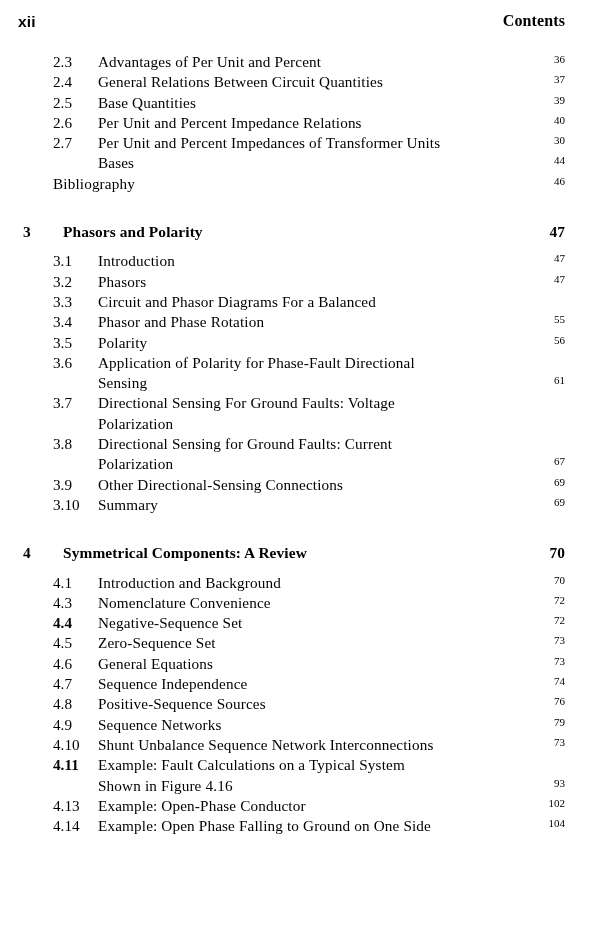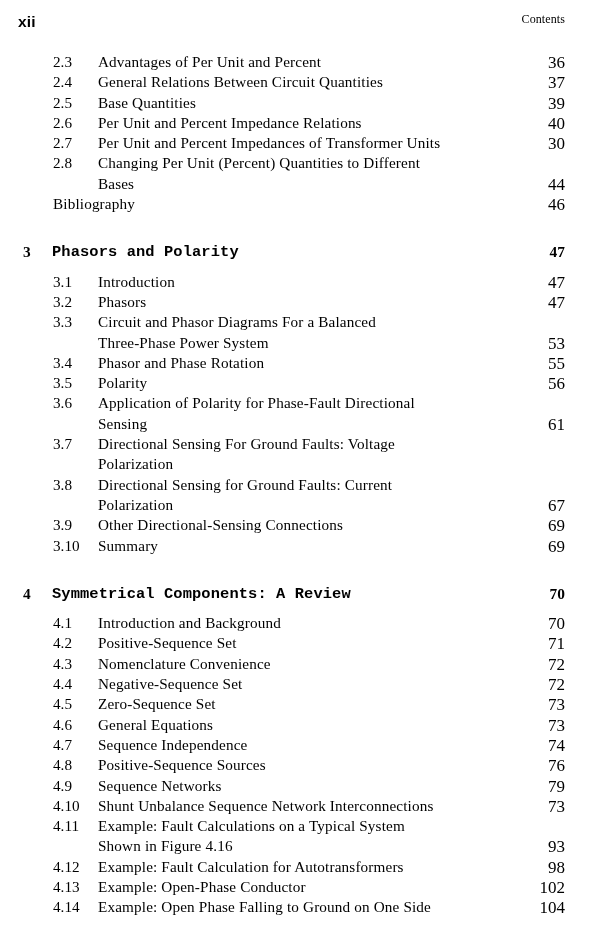--- a/index.html
+++ b/index.html
@@ -40,22 +40,22 @@
     font-family: "Liberation Sans", "DejaVu Sans", sans-serif;
     font-weight: bold;
     font-size: 15.5px;
     letter-spacing: 0.2px;
   }
   .runhead .title {
     position: absolute;
     right: 37px;
     top: -1px;
     font-family: "Liberation Serif", "DejaVu Serif", serif;
-    font-weight: normal;
-    font-size: 12px;
+    font-weight: bold;
+    font-size: 16px;
     letter-spacing: 0.1px;
     margin-left: 47px;
   }
 
   
   .toc {
     position: absolute;
     left: 0;
     top: 53px;
     width: 602px;
@@ -82,35 +82,34 @@
     font-size: 15.2px;
     white-space: nowrap;
     letter-spacing: 0.15px;
   }
   .page-no {
     position: absolute;
     left: 0;
     top: 0;
     width: 565px;
     text-align: right;
-    font-size: 17px;
+    font-size: 11px;
   }
 
   
   .row.chapter .num {
     left: 23px;
     font-weight: bold;
     font-size: 15.4px;
   }
   .row.chapter .label {
-    left: 52px;
+    left: 63px;
     font-weight: bold;
     font-size: 15.4px;
     letter-spacing: 0.1px;
-    font-family: Liberation Mono, monospace;
   }
   .row.chapter .page-no {
     font-weight: bold;
     font-size: 15.4px;
   }
 
   
   .row.flush .label {
     left: 53px;
   }
@@ -119,21 +118,21 @@
   .row.cont .label {
     left: 98px;
     text-align: center;
   }
 
   
   .gap-lg { height: 28px; }
   .gap-sm { height: 9px; }
 
   
-  .num.heavy { font-weight: normal; text-align: center; }
+  .num.heavy { font-weight: bold; text-align: center; }
 </style>
 </head>
 <body>
 
 <div class="page">
 
   <div class="runhead">
     <div class="folio">xii</div>
     <div class="title">Contents</div>
   </div>
@@ -156,24 +155,20 @@
       </div>
       <div class="row">
         <span class="num">2.6</span>
         <span class="label">Per Unit and Percent Impedance Relations</span>
         <span class="page-no">40</span>
       </div>
       <div class="row">
         <span class="num">2.7</span>
         <span class="label">Per Unit and Percent Impedances of Transformer Units</span>
         <span class="page-no">30</span>
-      </div>
-      <div class="row">
-        <span class="num">2.8</span>
-        <span class="label">Changing Per Unit (Percent) Quantities to Different</span>
       </div>
       <div class="row cont">
         <span class="label">Bases</span>
         <span class="page-no">44</span>
       </div>
       <div class="row flush">
         <span class="label">Bibliography</span>
         <span class="page-no">46</span>
       </div>
       <div class="gap-lg"></div>
@@ -190,24 +185,20 @@
       </div>
       <div class="row">
         <span class="num">3.2</span>
         <span class="label">Phasors</span>
         <span class="page-no">47</span>
       </div>
       <div class="row">
         <span class="num">3.3</span>
         <span class="label">Circuit and Phasor Diagrams For a Balanced</span>
       </div>
-      <div class="row cont">
-        <span class="label">Three-Phase Power System</span>
-        <span class="page-no">53</span>
-      </div>
       <div class="row">
         <span class="num">3.4</span>
         <span class="label">Phasor and Phase Rotation</span>
         <span class="page-no">55</span>
       </div>
       <div class="row">
         <span class="num">3.5</span>
         <span class="label">Polarity</span>
         <span class="page-no">56</span>
       </div>
@@ -250,25 +241,20 @@
         <span class="label">Symmetrical Components: A Review</span>
         <span class="page-no">70</span>
       </div>
       <div class="gap-sm"></div>
       <div class="row">
         <span class="num">4.1</span>
         <span class="label">Introduction and Background</span>
         <span class="page-no">70</span>
       </div>
       <div class="row">
-        <span class="num">4.2</span>
-        <span class="label">Positive-Sequence Set</span>
-        <span class="page-no">71</span>
-      </div>
-      <div class="row">
         <span class="num">4.3</span>
         <span class="label">Nomenclature Convenience</span>
         <span class="page-no">72</span>
       </div>
       <div class="row">
         <span class="num heavy">4.4</span>
         <span class="label">Negative-Sequence Set</span>
         <span class="page-no">72</span>
       </div>
       <div class="row">
@@ -303,25 +289,20 @@
       </div>
       <div class="row">
         <span class="num heavy">4.11</span>
         <span class="label">Example: Fault Calculations on a Typical System</span>
       </div>
       <div class="row cont">
         <span class="label">Shown in Figure 4.16</span>
         <span class="page-no">93</span>
       </div>
       <div class="row">
-        <span class="num">4.12</span>
-        <span class="label">Example: Fault Calculation for Autotransformers</span>
-        <span class="page-no">98</span>
-      </div>
-      <div class="row">
         <span class="num">4.13</span>
         <span class="label">Example: Open-Phase Conductor</span>
         <span class="page-no">102</span>
       </div>
       <div class="row">
         <span class="num">4.14</span>
         <span class="label">Example: Open Phase Falling to Ground on One Side</span>
         <span class="page-no">104</span>
       </div>
     </div>

